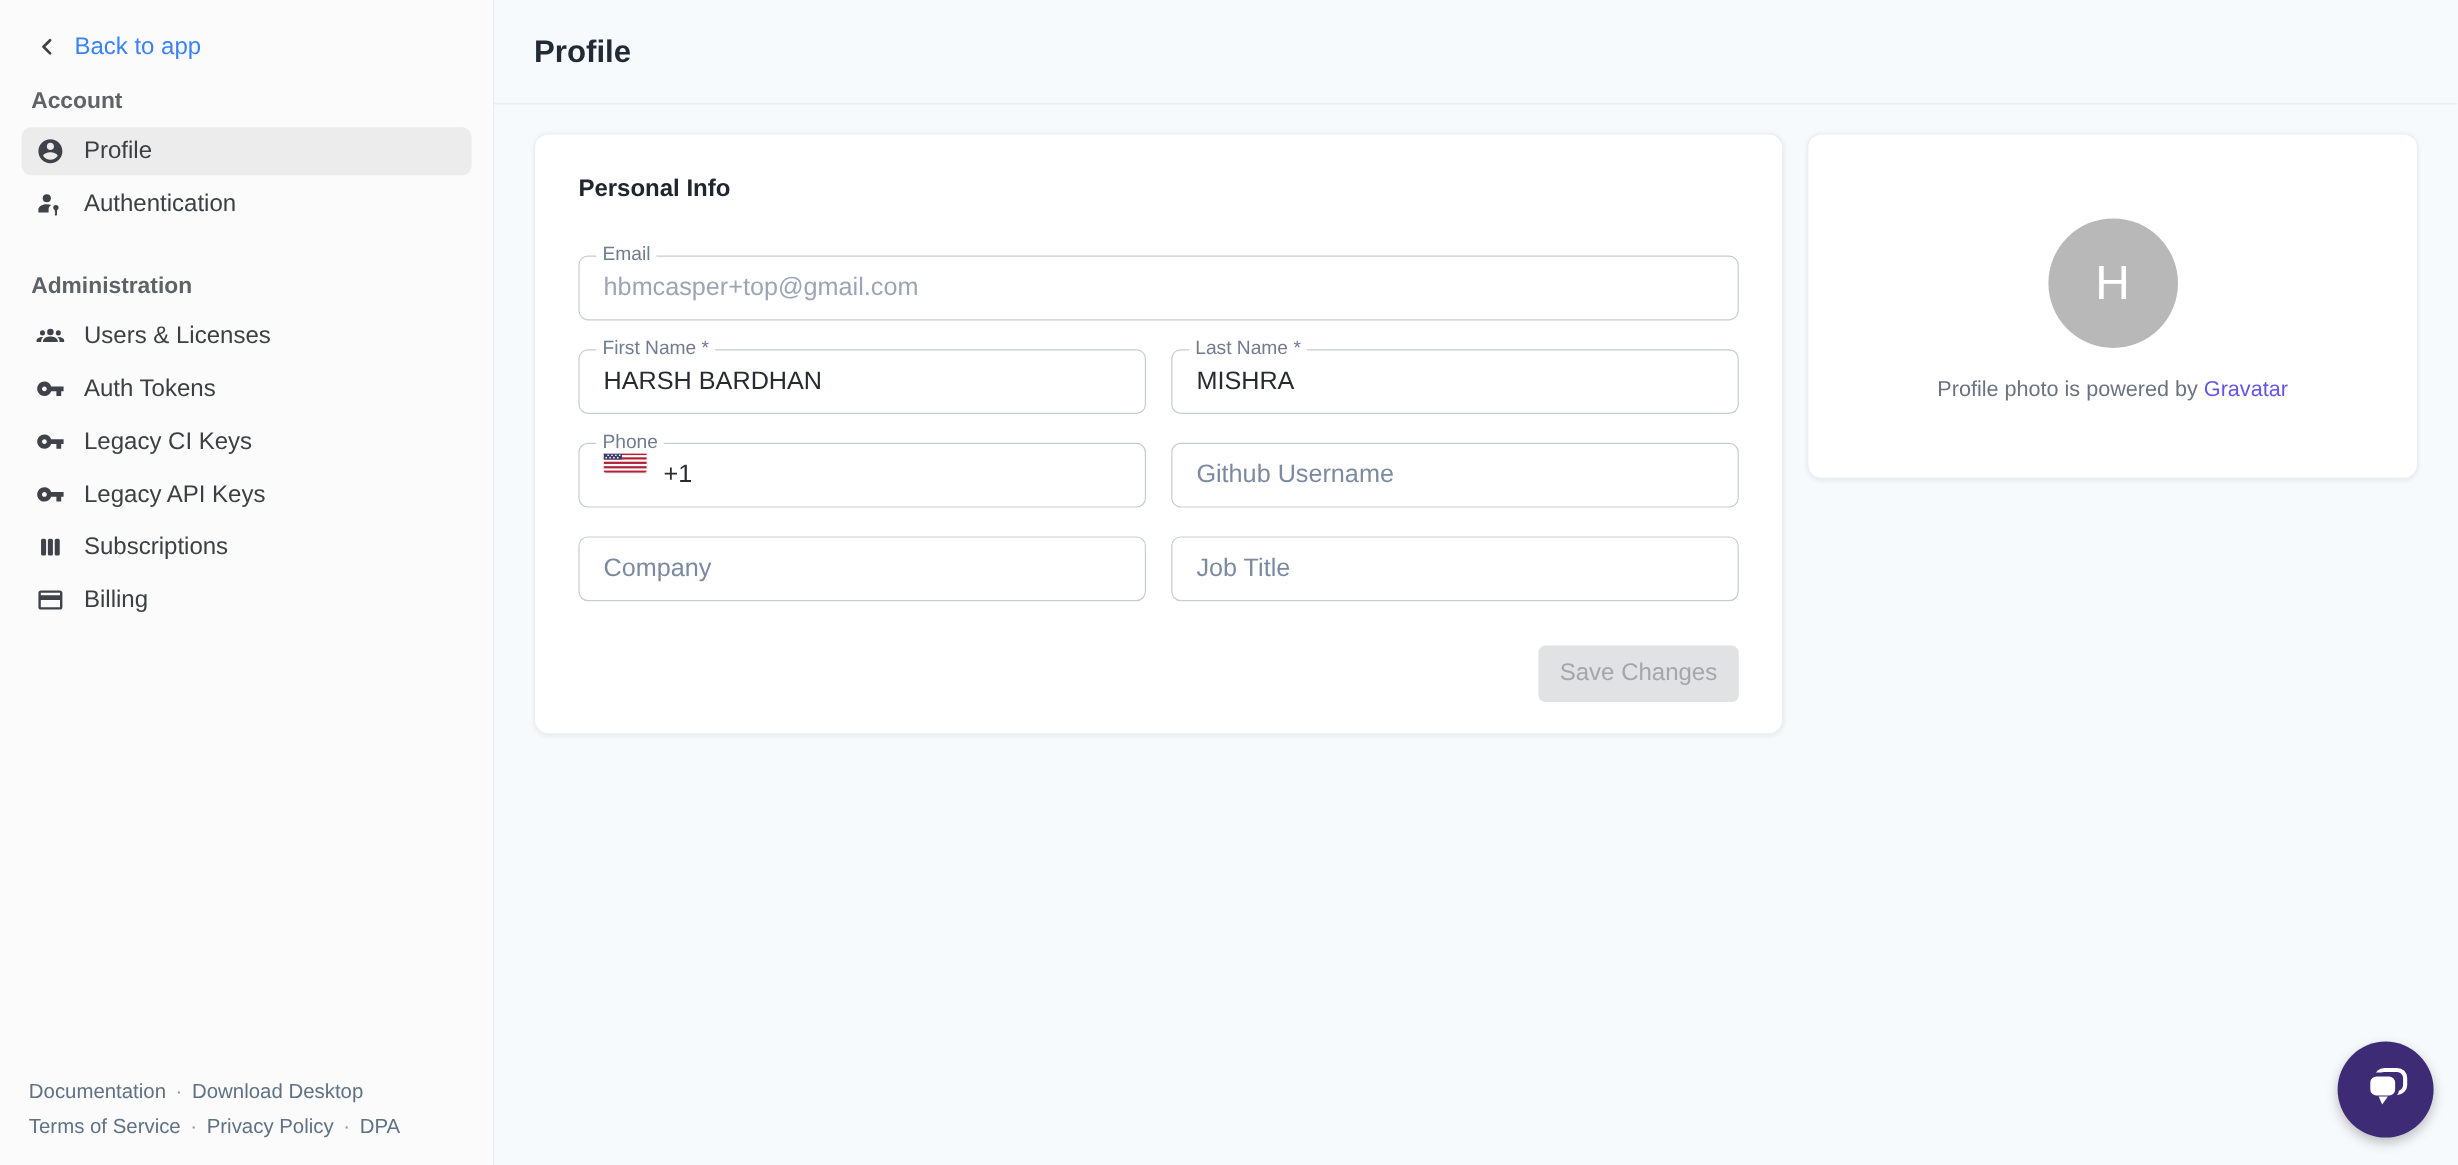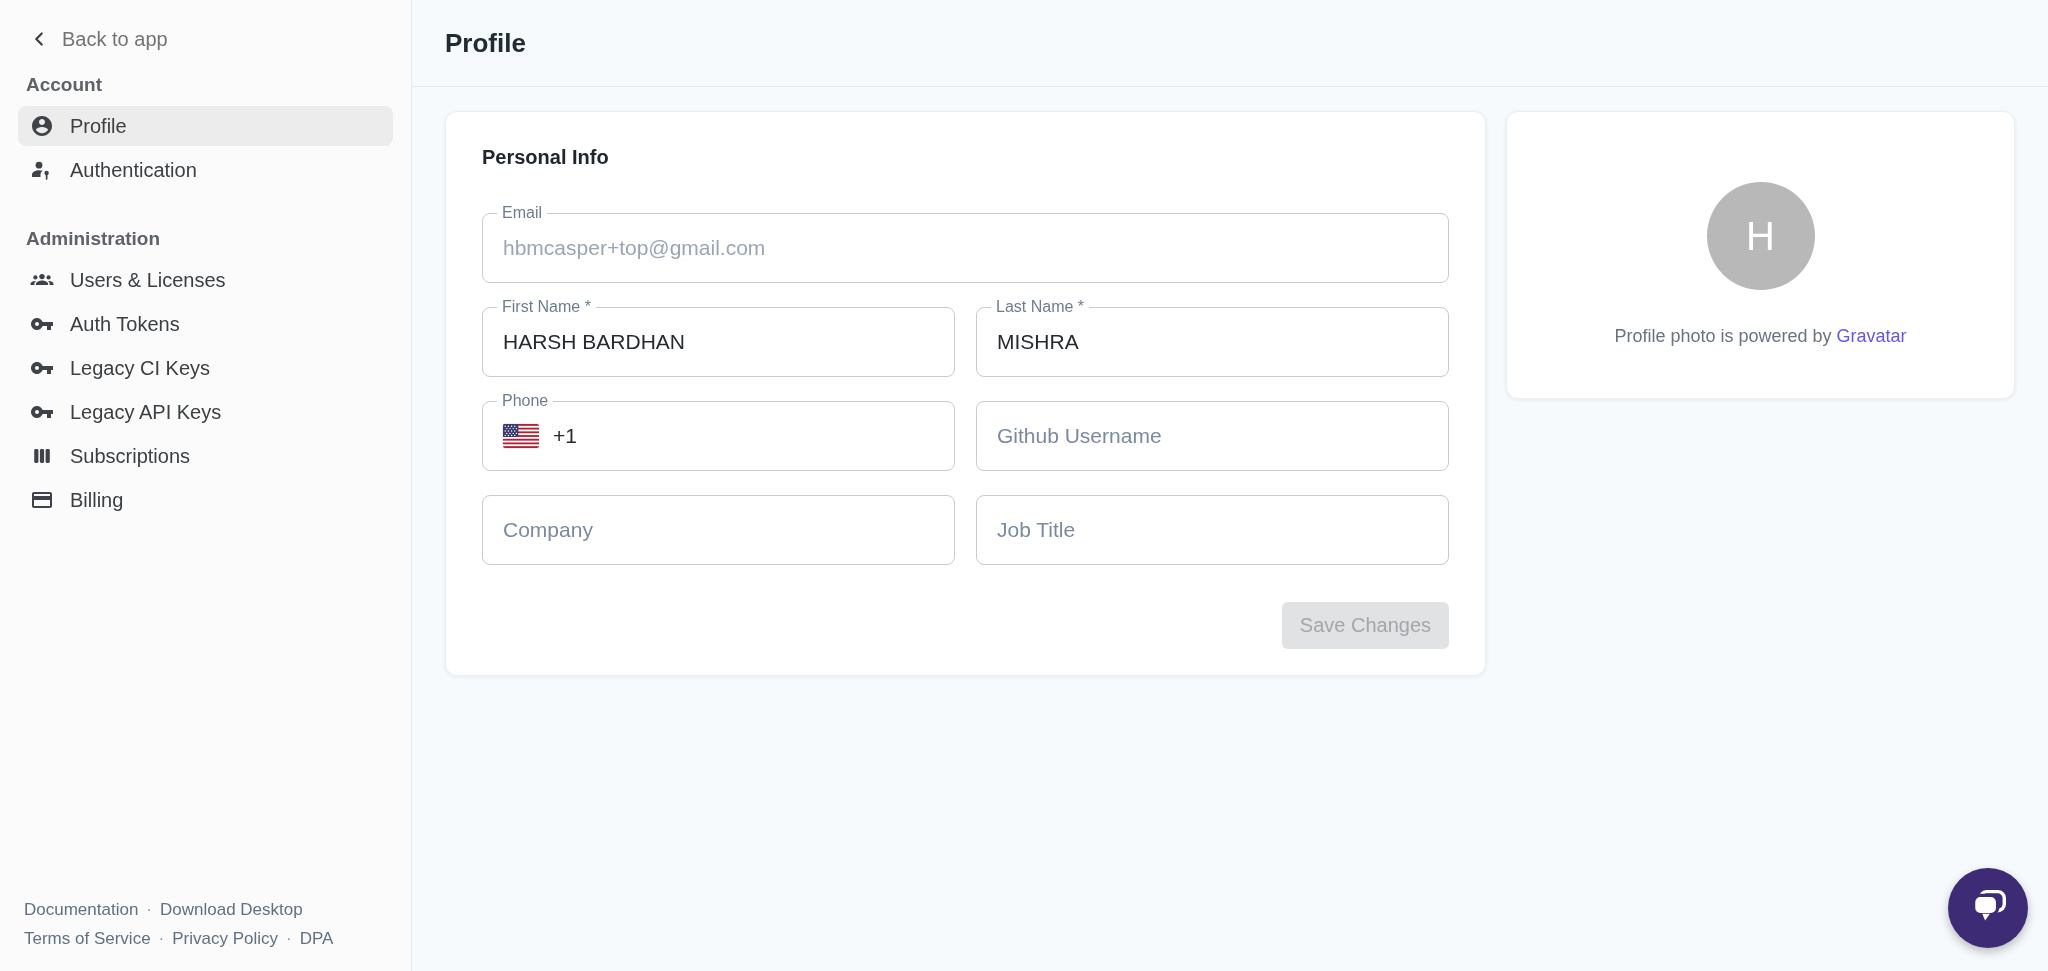--- a/index.html
+++ b/index.html
@@ -16,21 +16,21 @@
   .sidebar {
     width:412px; min-width:412px; height:100%;
     background:#fbfbfc;
     border-right:1px solid #e9e9eb;
     display:flex; flex-direction:column;
     padding:22px 18px 18px 18px;
   }
   .back-row {
     display:flex; gap:12px;
     padding:6px 6px; margin-left:4px;
-    font-size:20px; font-weight:500; color:#737373;
+    font-size:20px; font-weight:500; color:#3b82f6;
     cursor:pointer; border-radius:8px;
   }
   .back-row svg { display:block; }
   .section-title {
     font-size:19px; font-weight:700; color:#5f6368;
     margin:34px 8px 10px 8px;
   }
   .section-title.first { margin-top:17px; }
   .nav-item {
     display:flex; align-items:center; gap:16px;
@@ -61,23 +61,23 @@
     box-shadow:0 1px 4px rgba(16,24,40,0.07);
   }
   .card.personal { width:1041px; padding:34px 36px 26px 36px; }
   .card.gravatar { width:509px; height:288px; display:flex; flex-direction:column; align-items:center; padding-top:70px; }
 
   .card-title { font-size:20px; font-weight:700; color:#20262e; margin-bottom:44px; }
 
   .field-row { display:flex; gap:21px; margin-top:24px; }
   .field-row:first-of-type { margin-top:0; }
   .field {
-    position:relative; flex:1; height:70px;
+    position:relative; flex:1; height:54px;
     border:1px solid #c6ccd3; border-radius:8px; background:#fff;
-    display:flex; align-items:center; padding:0 20px; gap:14px;
+    display:flex; padding:0 20px; gap:14px;
   }
   .field-label {
     position:absolute; top:-10px; left:14px;
     background:#ffffff; padding:0 5px;
     font-size:16px; color:#6f7d8f; white-space:nowrap;
   }
   .field input {
     border:none; outline:none; background:transparent;
     width:100%; font-family:inherit;
     font-size:21px; color:#272b30;
@@ -93,21 +93,21 @@
     font-family:inherit; font-size:20px; font-weight:500;
     padding:12px 18px; cursor:not-allowed;
   }
 
   .avatar {
     width:108px; height:108px; border-radius:50%;
     background:#b8b8b8; color:#ffffff;
     display:flex; align-items:center; justify-content:center;
     font-size:40px; font-weight:400;
   }
-  .gravatar-caption { margin-top:36px; font-size:18px; color:#6b7280; }
+  .gravatar-caption { margin-top:24px; font-size:18px; color:#6b7280; }
   .gravatar-caption a { color:#6456e8; text-decoration:none; cursor:pointer; }
 
   
   .chat-fab {
     position:absolute; right:20px; bottom:23px;
     width:80px; height:80px; border-radius:50%;
     background:#3d2b76; box-shadow:0 4px 10px rgba(0,0,0,0.25);
     display:flex; align-items:center; justify-content:center;
     cursor:pointer;
   }

